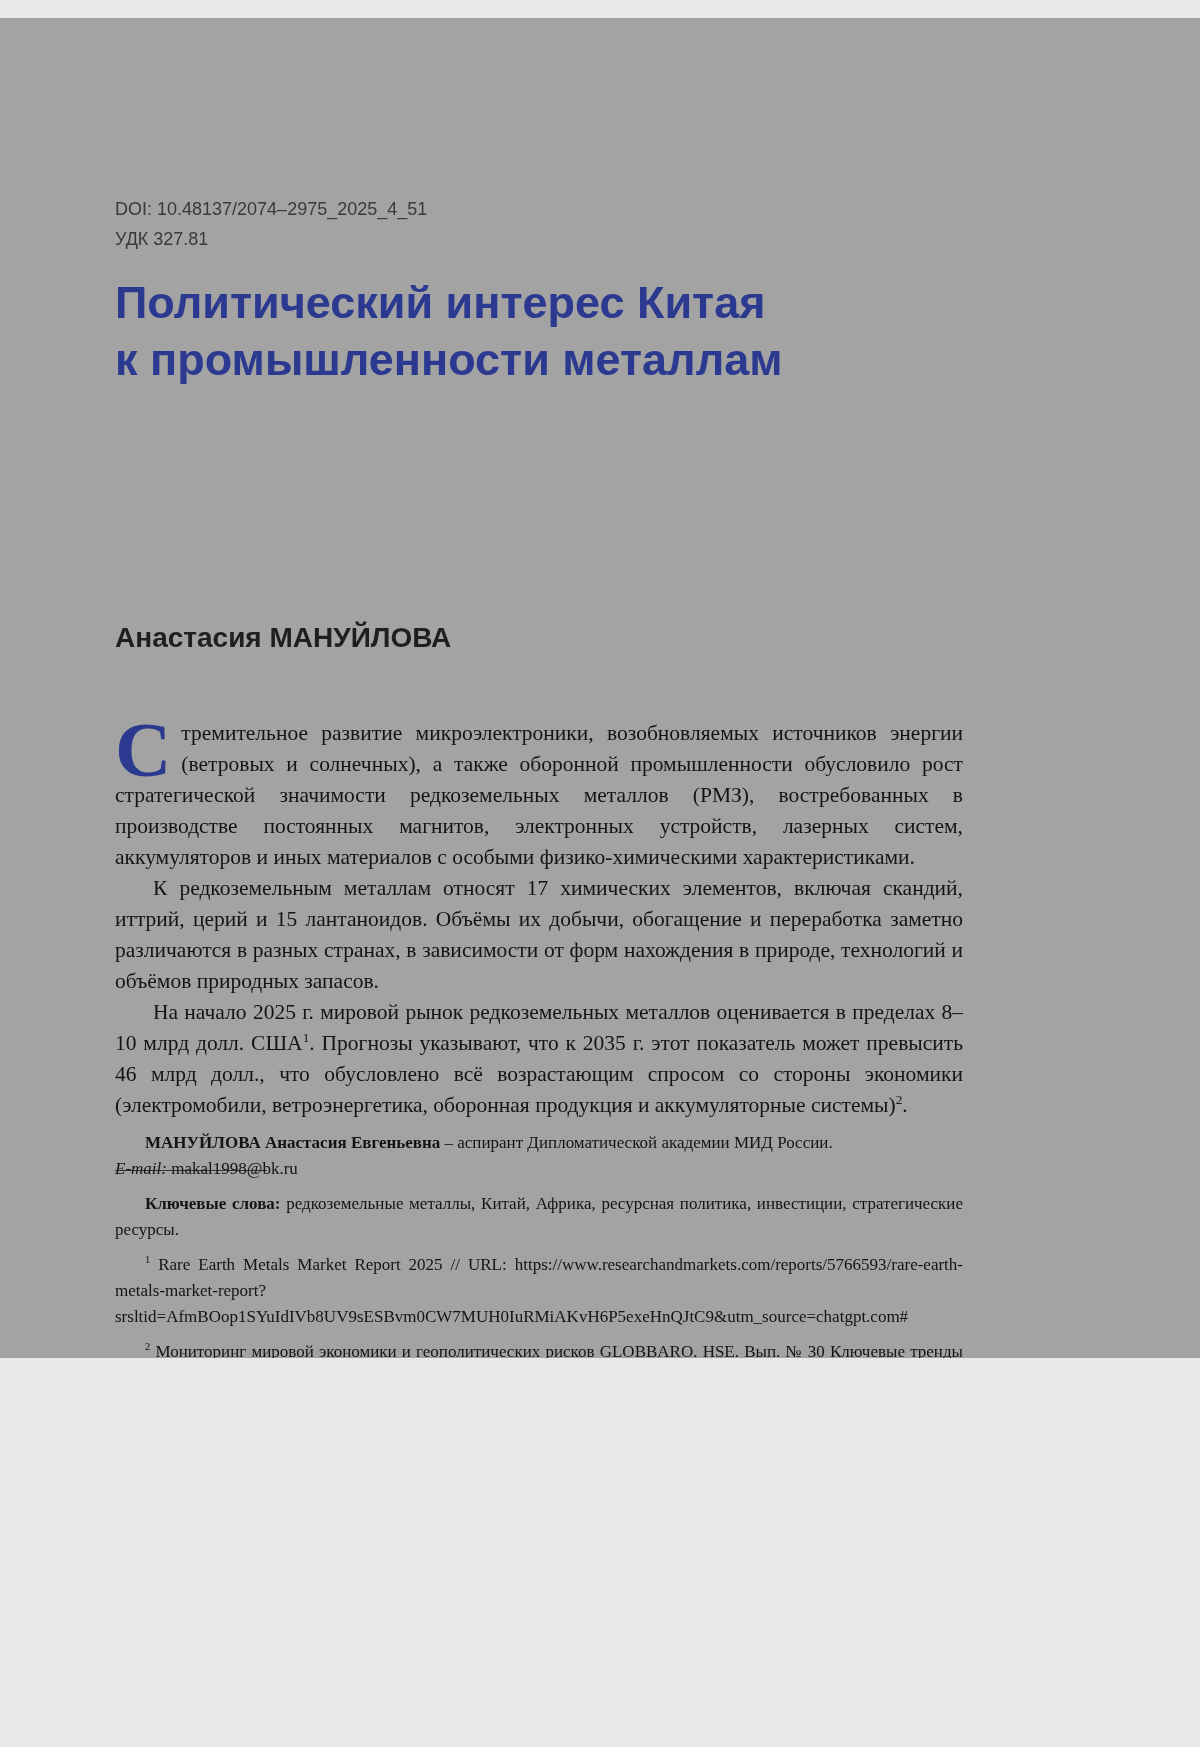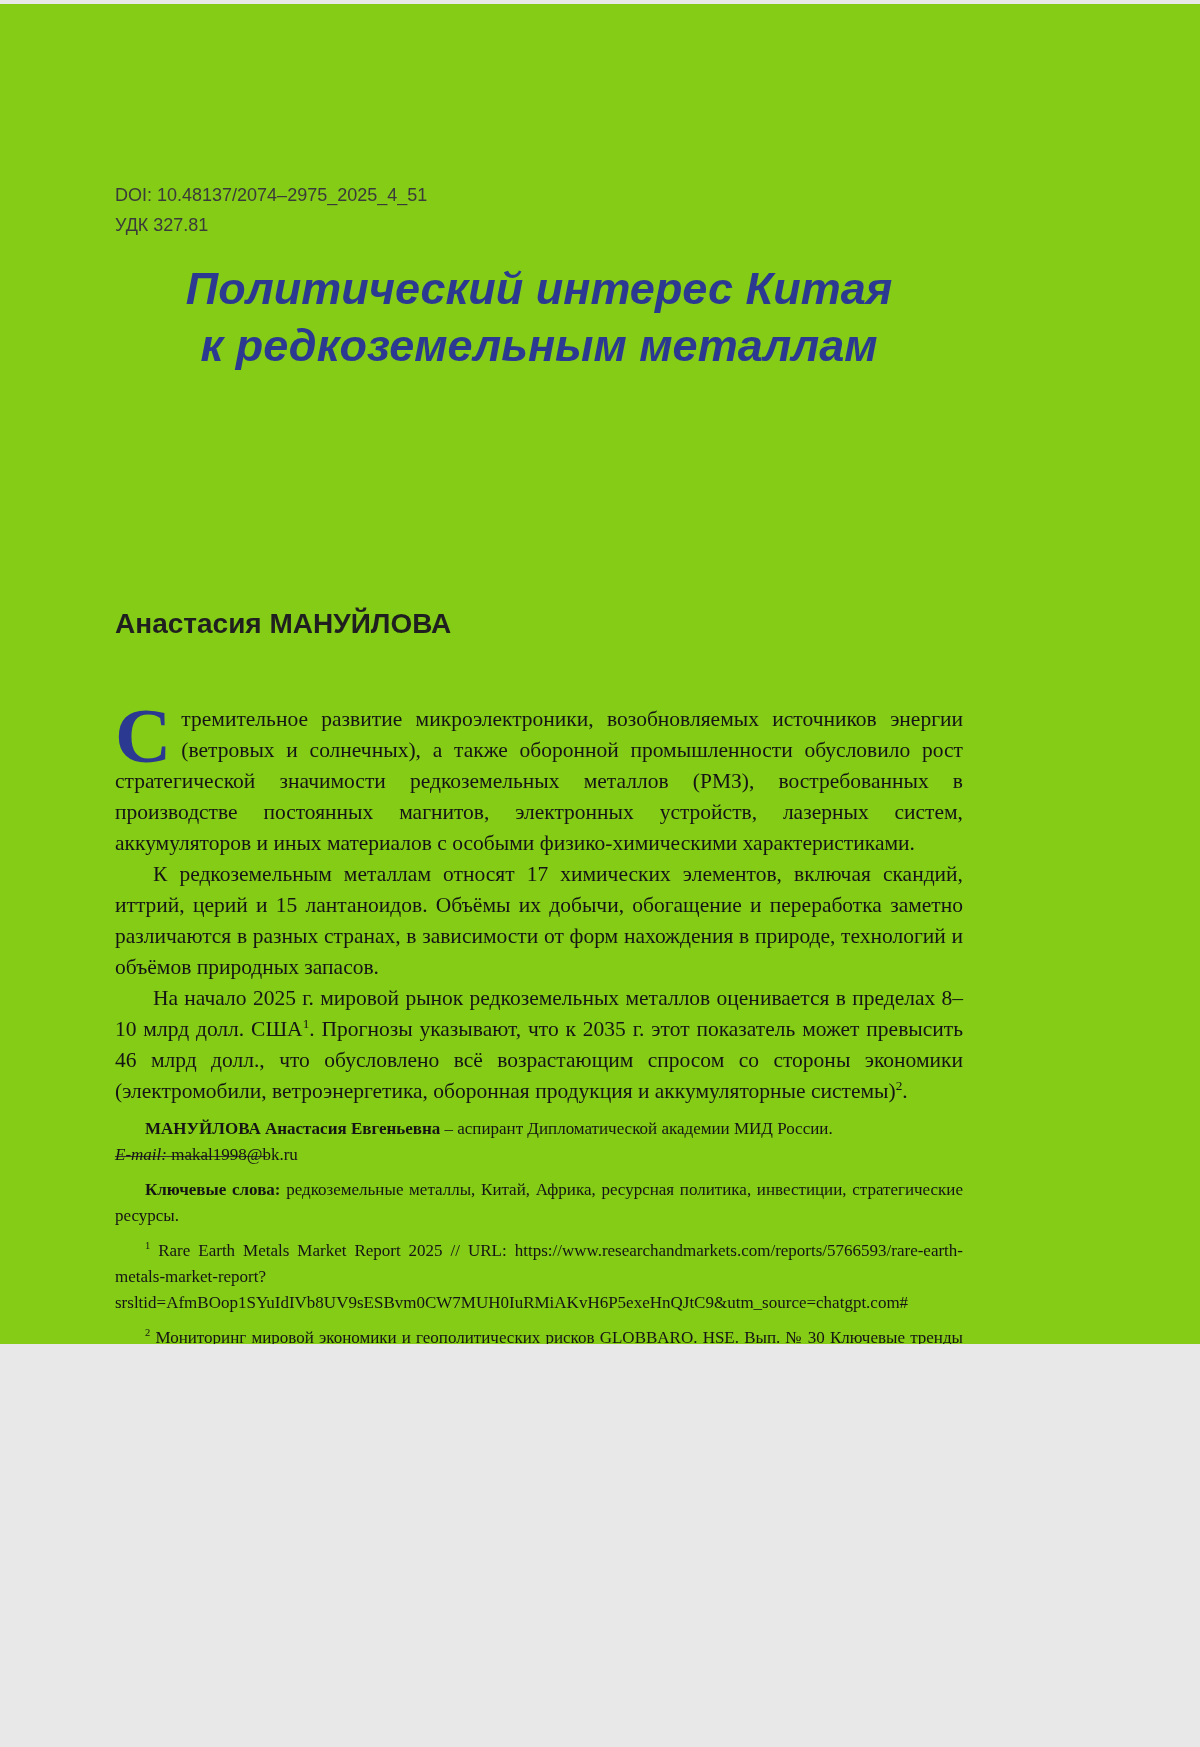--- a/index.html
+++ b/index.html
@@ -1,39 +1,37 @@
 <!DOCTYPE html>
 <html lang="ru"><head>
 <meta charset="utf-8">
 <style>
   html,body { margin:0; padding:0; background:#e8e8e8; }
   .page {
     position:relative;
     width:1200px; height:1340px;
-    margin:4px auto;
-    background:#84cc16;
+    margin:18px auto;
+    background:#a3a3a3;
     font-family:"Liberation Serif", serif;
     color:#141414;
     overflow:hidden;
   }
   
   .meta {
     position:absolute; left:115px; top:176px;
     font-family:"Liberation Sans", sans-serif;
     font-size:18px; line-height:30px; color:#3a3a3a;
   }
   
   .title {
     position:absolute; left:115px; top:256px; width:848px;
-    text-align:center;
     font-family:"Liberation Sans", sans-serif;
     font-weight:700;
     font-size:45px; line-height:57px;
     color:#2b3990;
-    font-style:italic;
   }
   
   .author {
     position:absolute; left:115px; top:604px;
     font-family:"Liberation Sans", sans-serif;
     font-weight:700; font-size:28px; color:#1f1f1f;
   }
   
   .body {
     position:absolute; left:115px; top:700px; width:848px;
@@ -100,21 +98,21 @@
 
 <div class="page">
 
   <div class="meta">
     <div>DOI: 10.48137/2074–2975_2025_4_51</div>
     <div>УДК 327.81</div>
   </div>
 
   <div class="title">
     <div>Политический интерес Китая</div>
-    <div>к редкоземельным металлам</div>
+    <div>к промышленности металлам</div>
   </div>
 
   <div class="author">Анастасия МАНУЙЛОВА</div>
 
   <div class="body">
     <p class="first"><span class="dropcap">С</span><span>тремительное развитие микроэлектроники, возобновляемых источников энергии (ветровых и солнечных), а также оборонной промышленности обусловило рост стратегической значимости редкоземельных металлов (РМЗ), востребованных в производстве постоянных магнитов, электронных устройств, лазерных систем, аккумуляторов и иных материалов с особыми физико-химическими характеристиками.</span></p>
     <p>К редкоземельным металлам относят 17 химических элементов, включая скандий, иттрий, церий и 15 лантаноидов. Объёмы их добычи, обогащение и переработка заметно различаются в разных странах, в зависимости от форм нахождения в природе, технологий и объёмов природных запасов.</p>
     <p><span>На начало 2025 г. мировой рынок редкоземельных металлов оценивается в пределах 8–10 млрд долл. США</span><sup class="ref">1</sup><span>. Прогнозы указывают, что к 2035 г. этот показатель может превысить 46 млрд долл., что обусловлено всё возрастающим спросом со стороны экономики (электромобили, ветроэнергетика, оборонная продукция и аккумуляторные системы)</span><sup class="ref">2</sup><span>.</span></p>
   </div>
 

